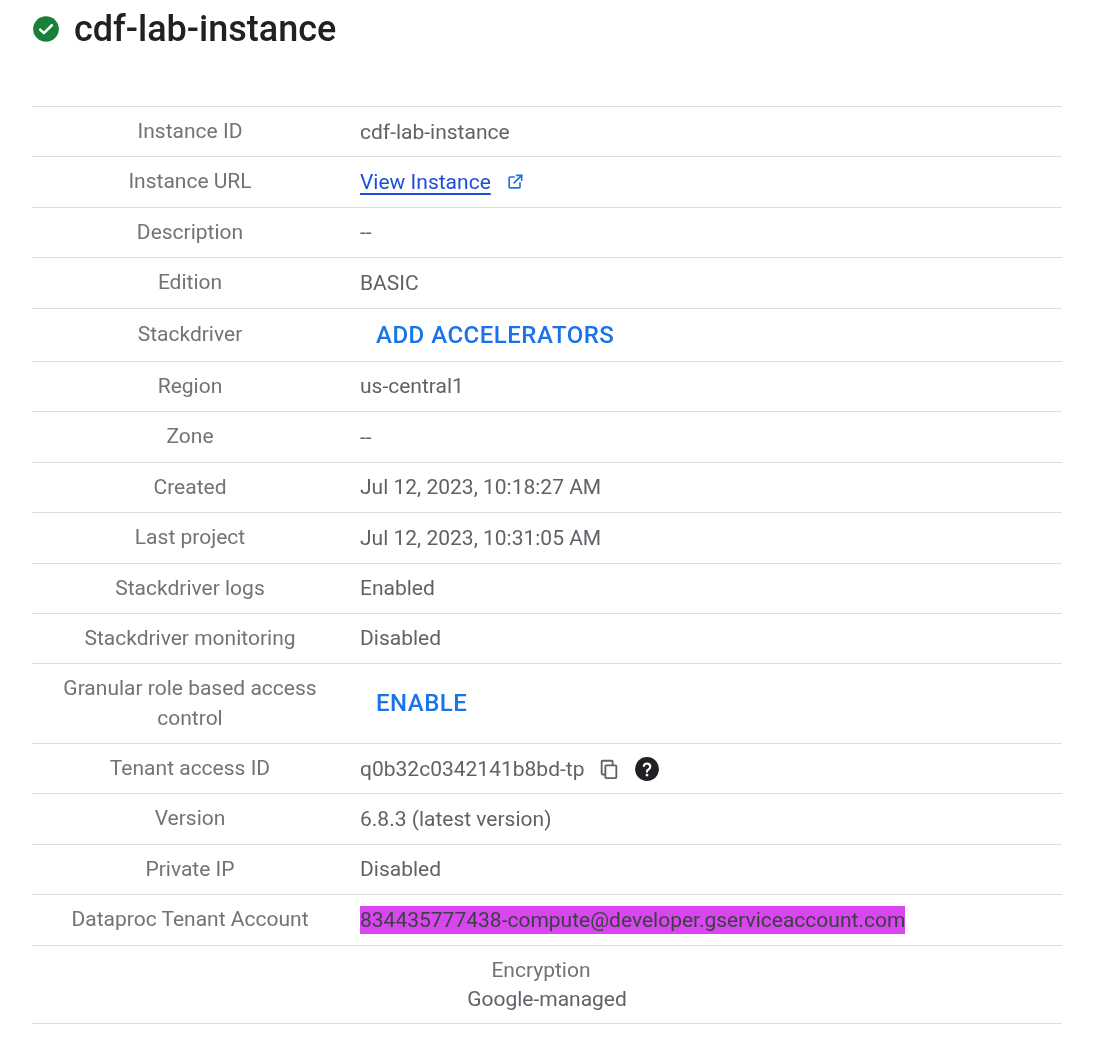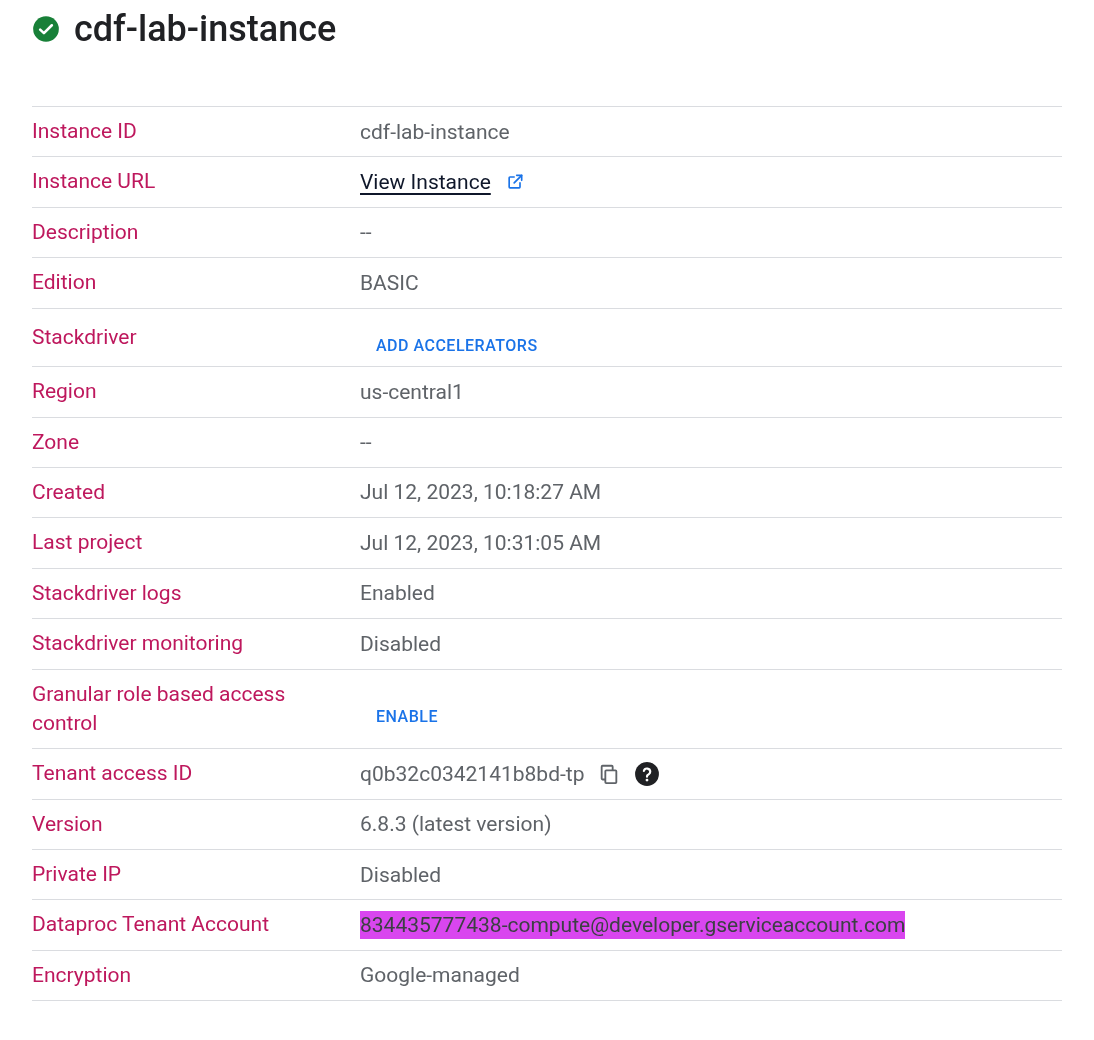--- a/index.html
+++ b/index.html
@@ -37,62 +37,63 @@
     }
     .row {
       display: flex;
       border-top: 1px solid #dadce0;
       min-height: 48px;
       align-items: center;
       padding: 10px 0;
     }
     .row:last-child {
       border-bottom: 1px solid #dadce0;
+      flex-direction: column;
     }
     .label-cell {
       width: 328px;
       flex-shrink: 0;
-      color: #be185d;
+      color: #737373;
       font-weight: 400;
       line-height: 1.4;
       padding-right: 12px;
+      text-align: center;
     }
     .value-cell {
       flex: 1;
       color: #5f6368;
       font-weight: 400;
       display: flex;
       align-items: center;
       gap: 14px;
       line-height: 1.35;
       flex-wrap: wrap;
     }
     .link {
-      color: #0f172a;
+      color: #1d4ed8;
       text-decoration: underline;
       text-underline-offset: 4px;
       cursor: pointer;
       display: inline-flex;
       align-items: center;
       gap: 14px;
     }
     .link svg {
       width: 20px;
       height: 20px;
       flex-shrink: 0;
     }
     .action-btn {
       color: #1a73e8;
       font-weight: 500;
       letter-spacing: 0.5px;
       cursor: pointer;
       padding: 0 16px;
       text-transform: uppercase;
-      font-size: 16px;
-      margin-top: 16px;
+      font-size: 24px;
     }
     .icon-btn {
       color: #5f6368;
       cursor: pointer;
       display: inline-flex;
       align-items: center;
     }
     .icon-btn svg {
       width: 22px;
       height: 22px;

